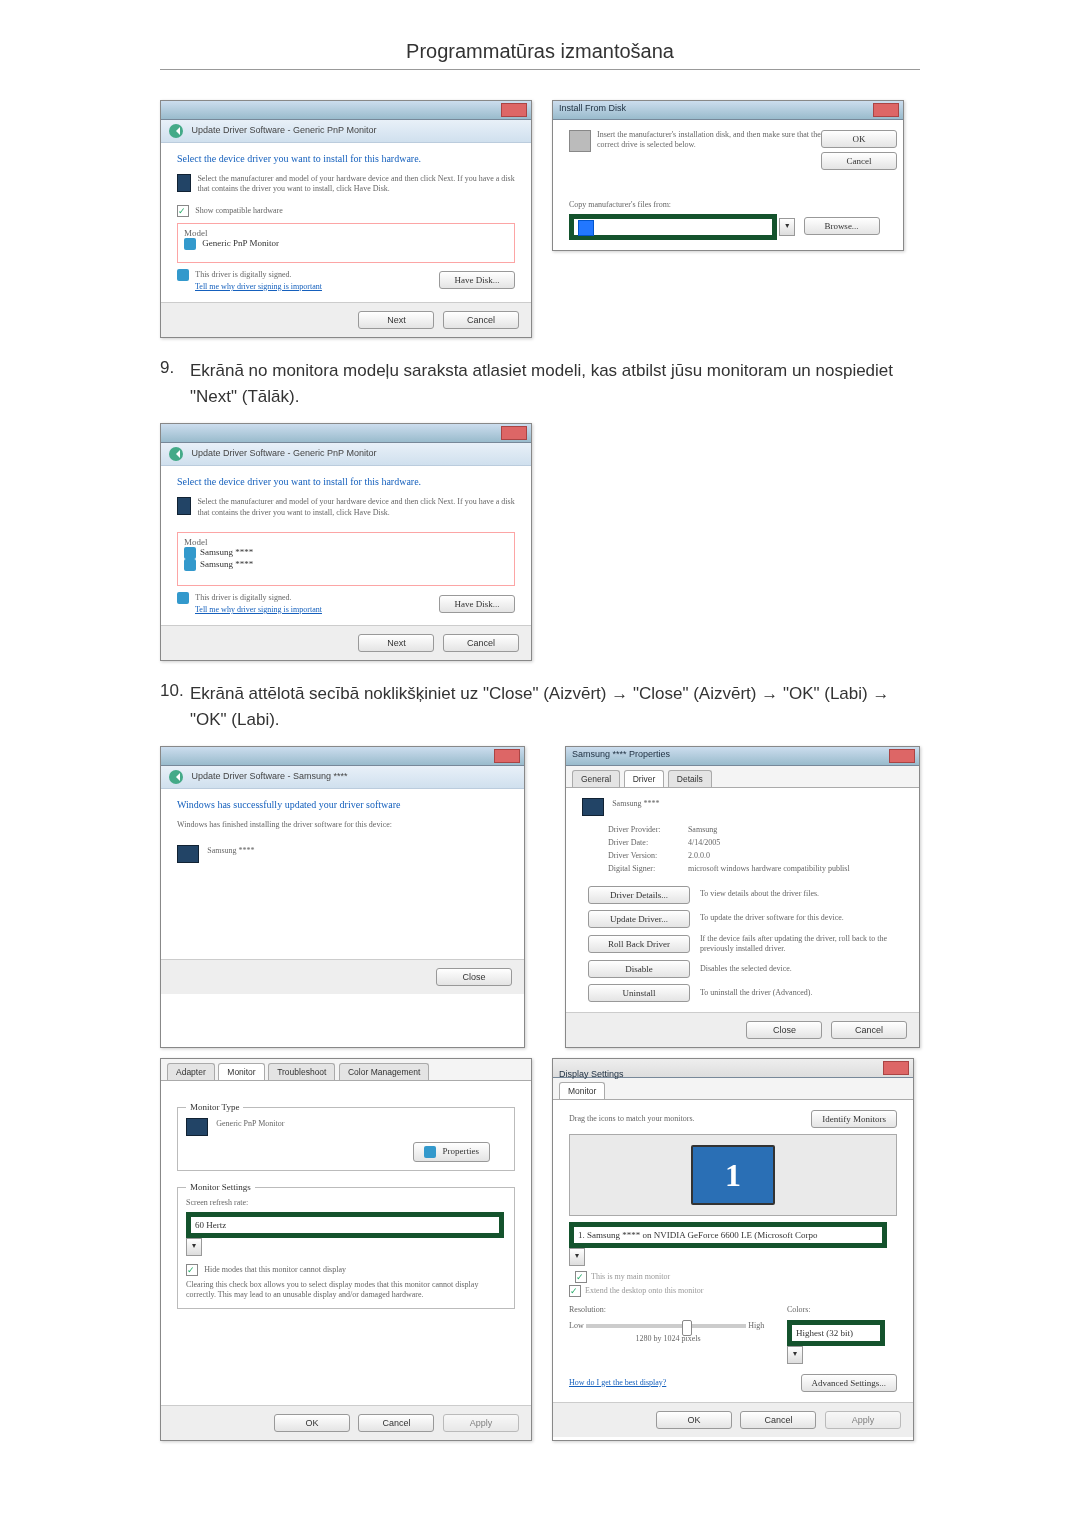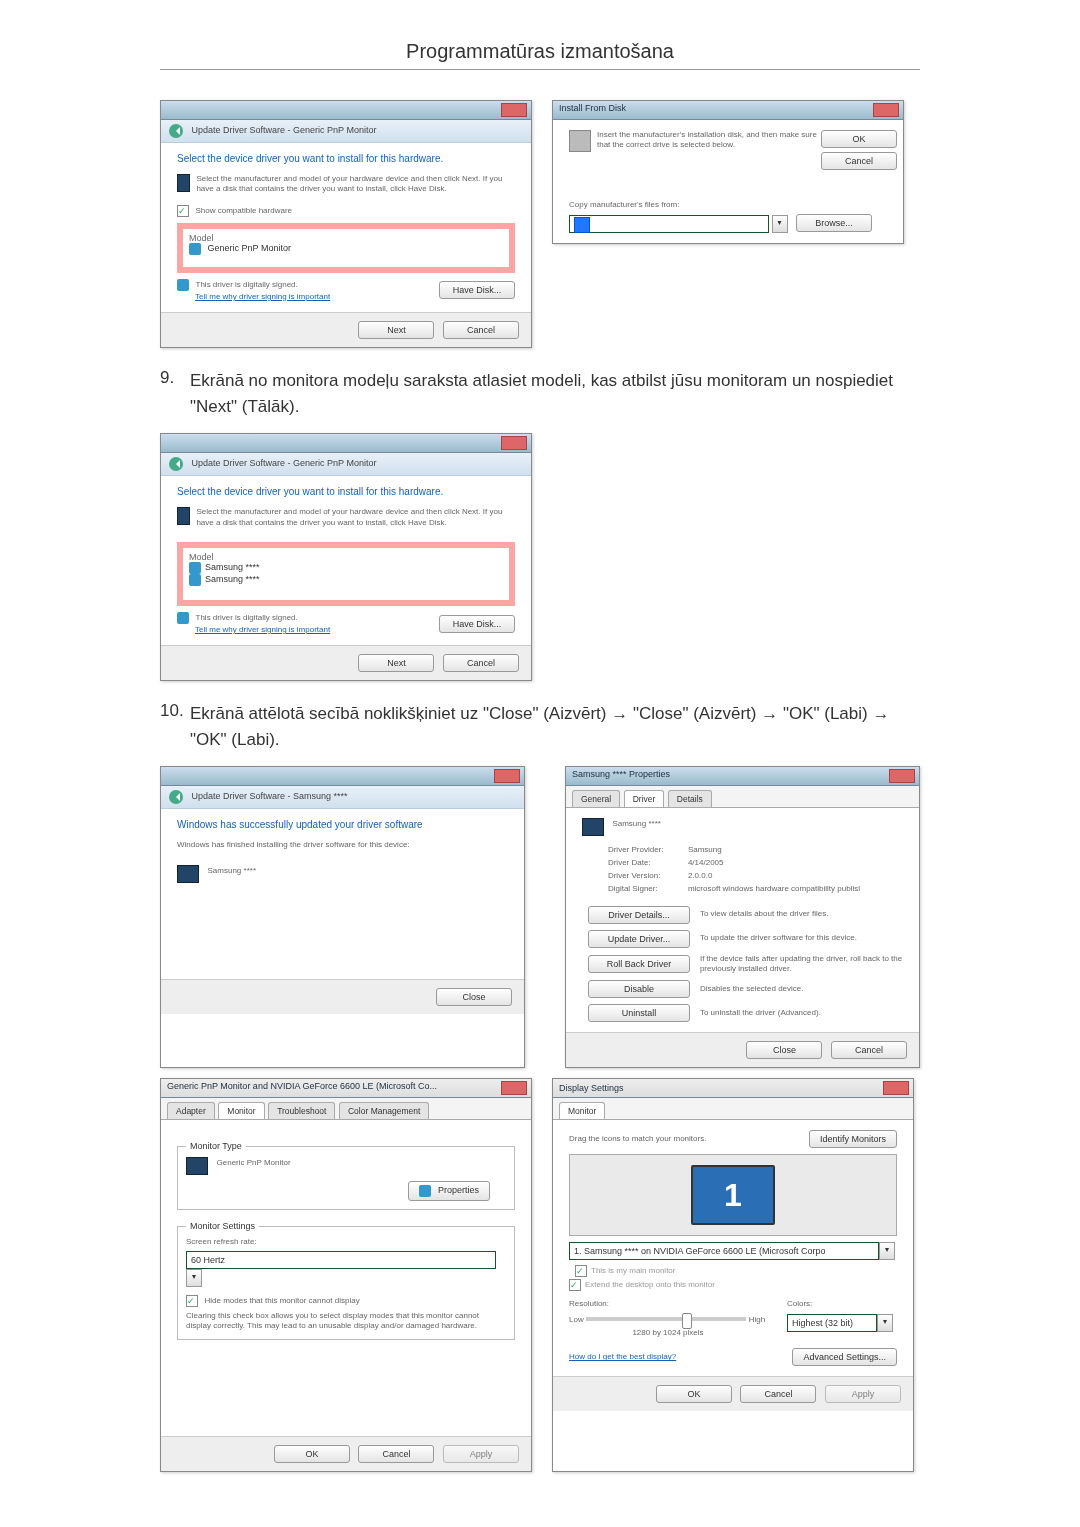--- a/index.html
+++ b/index.html
@@ -10,28 +10,28 @@
 .step-num { width:30px; flex-shrink:0; font-size:17px; }
 .step-text { flex:1; font-size:17px; line-height:1.5; }
 .shot-row { display:flex; gap:20px; margin-bottom:10px; }
 .shot { position:relative; background:#fff; border:1px solid #888; box-shadow:1px 1px 3px rgba(0,0,0,.2); font-size:9px; color:#333; }
 .titlebar { height:18px; background:linear-gradient(#cde,#9bc); border-bottom:1px solid #789; position:relative; }
 .titlebar.red::after, .titlebar.redonly::after { content:""; position:absolute; right:4px; top:2px; width:24px; height:12px; background:#d66; border:1px solid #a44; }
 .titlebar.redonly { background:linear-gradient(#eee,#ddd); }
 .subbar { padding:4px 8px; background:linear-gradient(#e8f0f8,#d0e0ee); font-size:9px; color:#444; border-bottom:1px solid #bcd; }
 .backarrow { display:inline-block; width:14px; height:14px; border-radius:7px; background:#4a8; vertical-align:middle; margin-right:6px; position:relative; }
 .backarrow::after { content:""; position:absolute; left:3px; top:3px; border:4px solid transparent; border-right-color:#fff; }
-.body-pad { padding:10px 16px 10px 16px; }
+.body-pad { padding:10px 16px 10px 16px;font-family:Liberation Serif, serif; }
 .blue-text { color:#1560bd; font-size:10px; margin-bottom:10px; }
 .tiny-text { font-size:8px; color:#666; line-height:1.3; }
-.listbox { border:6px solid #fca5a5; background:#fff; min-height:30px; padding:4px 6px; margin:6px 0; font-size:9px; }
+.listbox { border:1px solid #fca5a5; background:#fff; min-height:30px; padding:4px 6px; margin:6px 0; font-size:9px; }
 .footer-row { text-align:right; padding:8px 12px; background:#eee; border-top:1px solid #ccc; }
 .btn { display:inline-block; min-width:54px; text-align:center; padding:3px 10px; font-size:9px; border:1px solid #999; background:linear-gradient(#fff,#e4e4e4); border-radius:3px; margin-left:6px; }
 .floppy-icon { display:inline-block; width:20px; height:20px; background:#bbb; border:1px solid #888; vertical-align:top; margin-right:6px; }
-.textfield { display:inline-block; border:1px solid #14532d; background:#fff; height:16px; vertical-align:middle; padding:0 4px; font-size:9px; line-height:16px; }
+.textfield { display:inline-block; border:5px solid #14532d; background:#fff; height:16px; vertical-align:middle; padding:0 4px; font-size:9px; line-height:16px; }
 .dropdown-arrow { display:inline-block; width:14px; height:16px; border:1px solid #999; background:linear-gradient(#fff,#ddd); vertical-align:middle; text-align:center; line-height:14px; font-size:8px; }
 .checkbox { display:inline-block; width:10px; height:10px; border:1px solid #888; background:#fff; vertical-align:middle; margin-right:4px; }
 .checkbox.checked::after { content:"✓"; color:#2a6; font-size:9px; line-height:10px; }
 .shield { display:inline-block; width:12px; height:12px; background:#39c; border-radius:2px; vertical-align:middle; margin-right:4px; }
 .link { color:#1560bd; text-decoration:underline; }
 .tabs { border-bottom:1px solid #aaa; padding:4px 6px 0 6px; font-size:9px; background:#f4f4f4; }
 .tab { display:inline-block; padding:3px 8px; border:1px solid #aaa; border-bottom:none; background:#fff; border-radius:3px 3px 0 0; margin-right:1px; font-size:8.5px; }
 .tab.inactive { background:#e4e4e4; }
 .fieldset { border:1px solid #bbb; padding:6px 24px 8px 8px; margin:16px 0; }
 .fieldset-legend { font-size:9px; background:#fff; position:relative; top:-12px; display:inline-block; padding:0 4px; }
@@ -224,23 +224,20 @@
       <div class="footer-row">
         <span class="btn">Close</span>
         <span class="btn">Cancel</span>
       </div>
     </div>
   </div>
 
   <div class="shot-row">
 
     <div class="shot" style="width:370px;">
-      <div class="titlebar redonly">
-        <span style="position:absolute; left:6px; top:2px; font-size:9px; color:#234;">Generic PnP Monitor and NVIDIA GeForce 6600 LE (Microsoft Co...</span>
-      </div>
       <div class="tabs">
         <span class="tab inactive">Adapter</span>
         <span class="tab">Monitor</span>
         <span class="tab inactive">Troubleshoot</span>
         <span class="tab inactive">Color Management</span>
       </div>
       <div class="body-pad">
         <div class="fieldset">
           <span class="fieldset-legend">Monitor Type</span>
           <div style="margin-top:-6px;">
@@ -270,21 +267,21 @@
       </div>
       <div class="footer-row">
         <span class="btn">OK</span>
         <span class="btn">Cancel</span>
         <span class="btn" style="opacity:.6;">Apply</span>
       </div>
     </div>
 
     <div class="shot" style="width:360px;">
       <div class="titlebar redonly">
-        <span style="position:absolute; left:6px; top:4px; font-size:9px; color:#234;">Display Settings</span>
+        <span style="position:absolute; left:6px; top:10px; font-size:9px; color:#234;">Display Settings</span>
       </div>
       <div class="tabs">
         <span class="tab">Monitor</span>
       </div>
       <div class="body-pad">
         <div style="display:flex; justify-content:space-between; align-items:center;">
           <span class="tiny-text">Drag the icons to match your monitors.</span>
           <span class="btn">Identify Monitors</span>
         </div>
         <div style="border:1px solid #aaa; height:80px; margin:6px 0; background:#eaeaea; display:flex; align-items:center; justify-content:center;">

